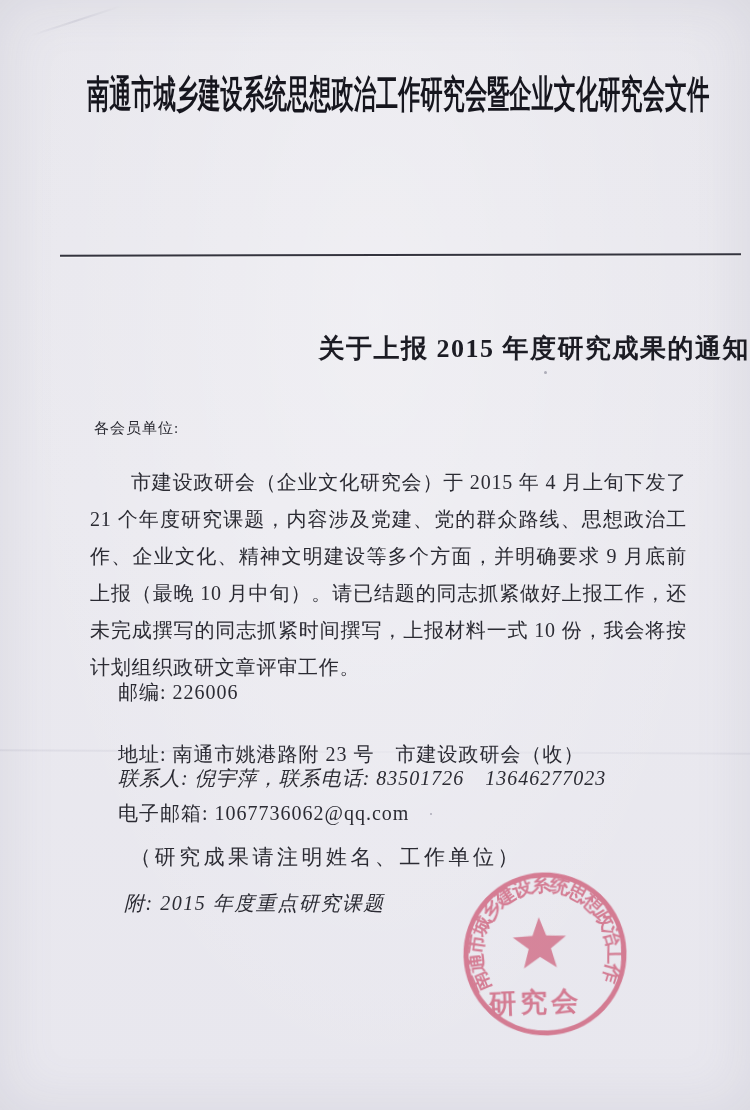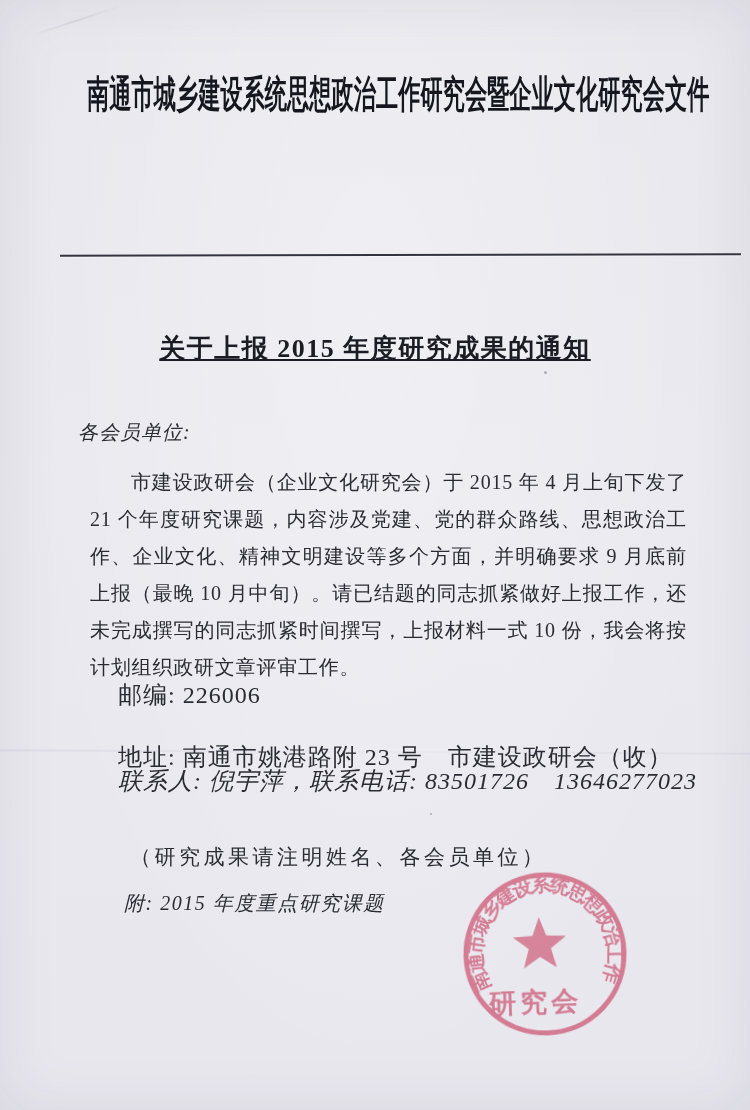--- a/index.html
+++ b/index.html
@@ -24,37 +24,37 @@
     transform: scaleX(0.585); transform-origin: left top;
   }
   .divider {
     position: absolute; left: 60px; top: 254px; width: 681px; height: 2px;
     background: #34343e;
     box-shadow: 0 1px 0 rgba(255,255,255,0.55);
     transform: rotate(-0.12deg);
   }
   .doc-title {
     position: absolute; left: 0; top: 331px; width: 750px;
-    margin: 0; text-align: center;
+    margin: 0; text-align: right;
     font-size: 26px; font-weight: bold; color: #1c1c24;
-    letter-spacing: 1.5px; white-space: nowrap; text-decoration: underline;
+    letter-spacing: 1.5px; white-space: nowrap;
   }
   .salutation {
-    position: absolute; left: 78px; top: 419px;
-    font-size: 20px; letter-spacing: 1px; font-style: italic;
+    position: absolute; left: 94px; top: 419px;
+    font-size: 15px; letter-spacing: 1px;
   }
   .body-paragraph {
     position: absolute; left: 78px; top: 452px; width: 597px;
     margin: 12px; font-size: 20px; line-height: 37px;
     letter-spacing: 0.8px; text-align: justify; text-indent: 41px;
     color: #2b2b33;
   }
   .contact-line {
     position: absolute; left: 118px;
-    font-size: 24px; letter-spacing: 1px; white-space: pre-wrap;
+    font-size: 20px; letter-spacing: 1px; white-space: pre-wrap;
   }
   .c0 { top: 679px; } .c1 { top: 722px; margin-top: 19px; } .c2 { top: 765px; font-style: italic; } .c3 { top: 800px; }
   .note-line {
     position: absolute; left: 130px; top: 843px;
     font-size: 21px; letter-spacing: 3.5px; white-space: nowrap;
   }
   .attachment-line {
     position: absolute; left: 124px; top: 890px;
     font-size: 20px; letter-spacing: 1.5px; white-space: nowrap; font-style: italic;
   }
@@ -103,22 +103,23 @@
 
   <h1 class="doc-title">关于上报 2015 年度研究成果的通知</h1>
 
   <div class="salutation">各会员单位:</div>
 
   <p class="body-paragraph">市建设政研会（企业文化研究会）于 2015 年 4 月上旬下发了 21 个年度研究课题，内容涉及党建、党的群众路线、思想政治工作、企业文化、精神文明建设等多个方面，并明确要求 9 月底前上报（最晚 10 月中旬）。请已结题的同志抓紧做好上报工作，还未完成撰写的同志抓紧时间撰写，上报材料一式 10 份，我会将按计划组织政研文章评审工作。</p>
 
   <div class="contact-line c0">邮编: 226006</div>
   <div class="contact-line c1">地址: 南通市姚港路附 23 号　市建设政研会（收）</div>
   <div class="contact-line c2">联系人: 倪宇萍，联系电话: 83501726　13646277023</div>
+  <div class="contact-line c3">电子邮箱: 1067736062@qq.com</div>
 
-  <div class="note-line">（研究成果请注明姓名、各会员单位）</div>
+  <div class="note-line">（研究成果请注明姓名、工作单位）</div>
 
   <div class="attachment-line">附: 2015 年度重点研究课题</div>
 
 
 
   <svg class="stamp" viewBox="0 0 180 180" xmlns="http://www.w3.org/2000/svg">
     <g color="#e5778f">
       <circle cx="90" cy="90" r="79" fill="none" stroke="currentColor" stroke-width="5"></circle>
       <path id="stamp-arc-path" d="M 35.4,121.5 A 63,63 0 1 1 144.6,121.5" fill="none"></path>
       <path fill="currentColor" opacity="0.92" d="M 85,53 L 91.9,71.5 L 111.6,72.4 L 96.1,84.6 L 101.5,103.7 L 85,92.7 L 68.5,103.7 L 73.9,84.6 L 58.4,72.4 L 78.1,71.5 Z"></path>

